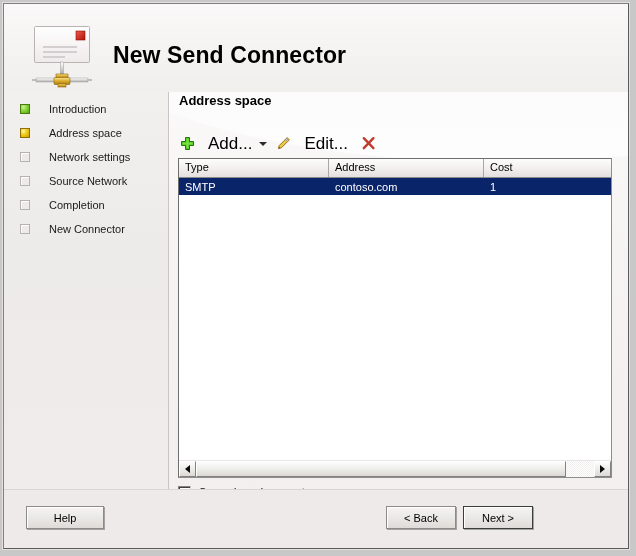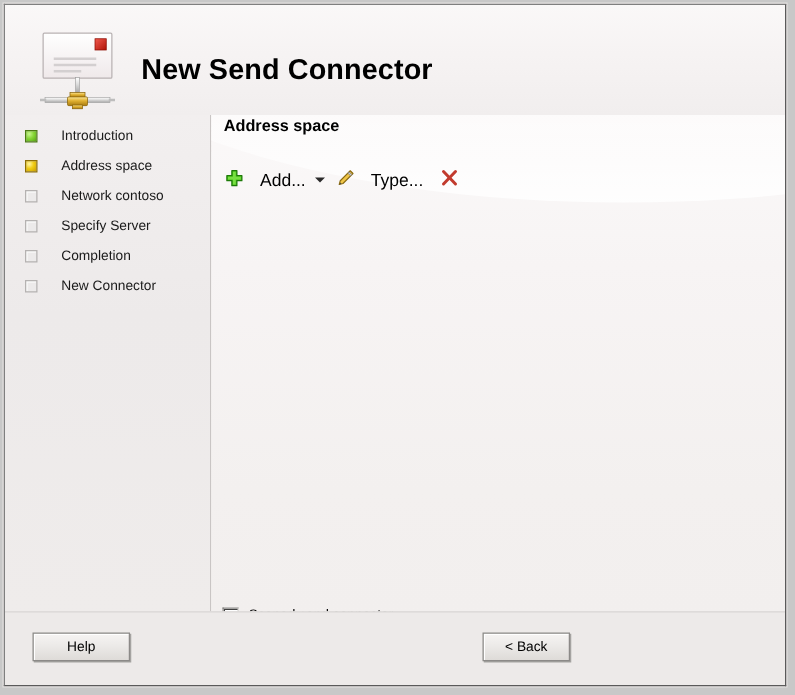--- a/index.html
+++ b/index.html
@@ -148,21 +148,21 @@
     align-items: center;
   }
   .tool-button {
     display: flex;
     align-items: center;
     height: 20px;
     padding: 0 2px;
     cursor: default;
   }
   .tool-label {
-    font-size: 14px;
+    font-size: 17px;
     color: #000;
     padding-left: 13px;
     white-space: nowrap;
   }
   .tool-dropdown-arrow {
     width: 0; height: 0;
     border-left: 4px solid transparent;
     border-right: 4px solid transparent;
     border-top: 4px solid #2b2b2b;
     margin: 0 7px 0 5px;
@@ -380,26 +380,26 @@
         <span>Introduction</span>
       </div>
 
       <div class="sidebar-item">
         <span class="step-box current"></span>
         <span>Address space</span>
       </div>
 
       <div class="sidebar-item">
         <span class="step-box pending"></span>
-        <span>Network contoso</span>
+        <span>Network settings</span>
       </div>
 
       <div class="sidebar-item">
         <span class="step-box pending"></span>
-        <span>Specify Server</span>
+        <span>Source Network</span>
       </div>
 
       <div class="sidebar-item">
         <span class="step-box pending"></span>
         <span>Completion</span>
       </div>
 
       <div class="sidebar-item">
         <span class="step-box pending"></span>
         <span>New Connector</span>
@@ -430,40 +430,68 @@
       <span class="tool-dropdown-arrow"></span>
 
       <div class="tool-button">
         <span class="tool-icon">
           <svg width="15" height="15" viewBox="0 0 15 15" xmlns="http://www.w3.org/2000/svg">
             <path d="M11.2 1.6l2.2 2.2-8 8-3 .8.8-3z" fill="#f0c648" stroke="#8a6a10" stroke-width=".9" stroke-linejoin="round"></path>
             <path d="M10.3 2.5l2.2 2.2-1 1-2.2-2.2z" fill="#cfcfcf" stroke="#7e7e7e" stroke-width=".7"></path>
             <path d="M3.2 11.0l1.0 1.0-1.6.5z" fill="#4a4a4a"></path>
           </svg>
         </span>
-        <span class="tool-label">Type...</span>
+        <span class="tool-label">Edit...</span>
       </div>
 
       <div class="tool-button" style="margin-left:9px;">
         <span class="tool-icon">
           <svg width="15" height="15" viewBox="0 0 15 15" xmlns="http://www.w3.org/2000/svg">
             <path d="M2.8 2.2 L12.4 12.2" stroke="#c23b2e" stroke-width="2.4" stroke-linecap="round"></path>
             <path d="M12.4 2.2 L2.8 12.2" stroke="#c23b2e" stroke-width="2.4" stroke-linecap="round"></path>
           </svg>
         </span>
       </div>
 
     </div>
 
+    <div id="address-listview">
+
+      <div id="listview-header">
+        <div class="listview-col-head" style="width:150px;">Type</div>
+        <div class="listview-col-head" style="width:155px;">Address</div>
+        <div class="listview-col-head" style="width:127px;">Cost</div>
+      </div>
+
+      <div class="listview-row selected">
+        <div class="listview-cell" style="width:150px;">SMTP</div>
+        <div class="listview-cell" style="width:155px;">contoso.com</div>
+        <div class="listview-cell" style="width:127px;">1</div>
+      </div>
+
+      <div id="listview-hscroll">
+        <div class="scroll-arrow">
+          <span class="tri-left"></span>
+        </div>
+        <div class="scroll-track">
+          <div class="scroll-thumb" style="width:93%;"></div>
+        </div>
+        <div class="scroll-arrow">
+          <span class="tri-right"></span>
+        </div>
+      </div>
+
+    </div>
 
     <div id="scoped-checkbox-row">
       <span class="win-checkbox"></span>
       <span id="scoped-checkbox-label">Scoped send connector</span>
     </div>
 
   </div>
 
   <div id="wizard-footer">
     <div class="win-button" id="back-button">&lt; Back</div>
     <div class="win-button" id="help-button">Help</div>
+    <div class="win-button default" id="next-button">Next &gt;</div>
   </div>
 
 </div>
 
 </body></html>

